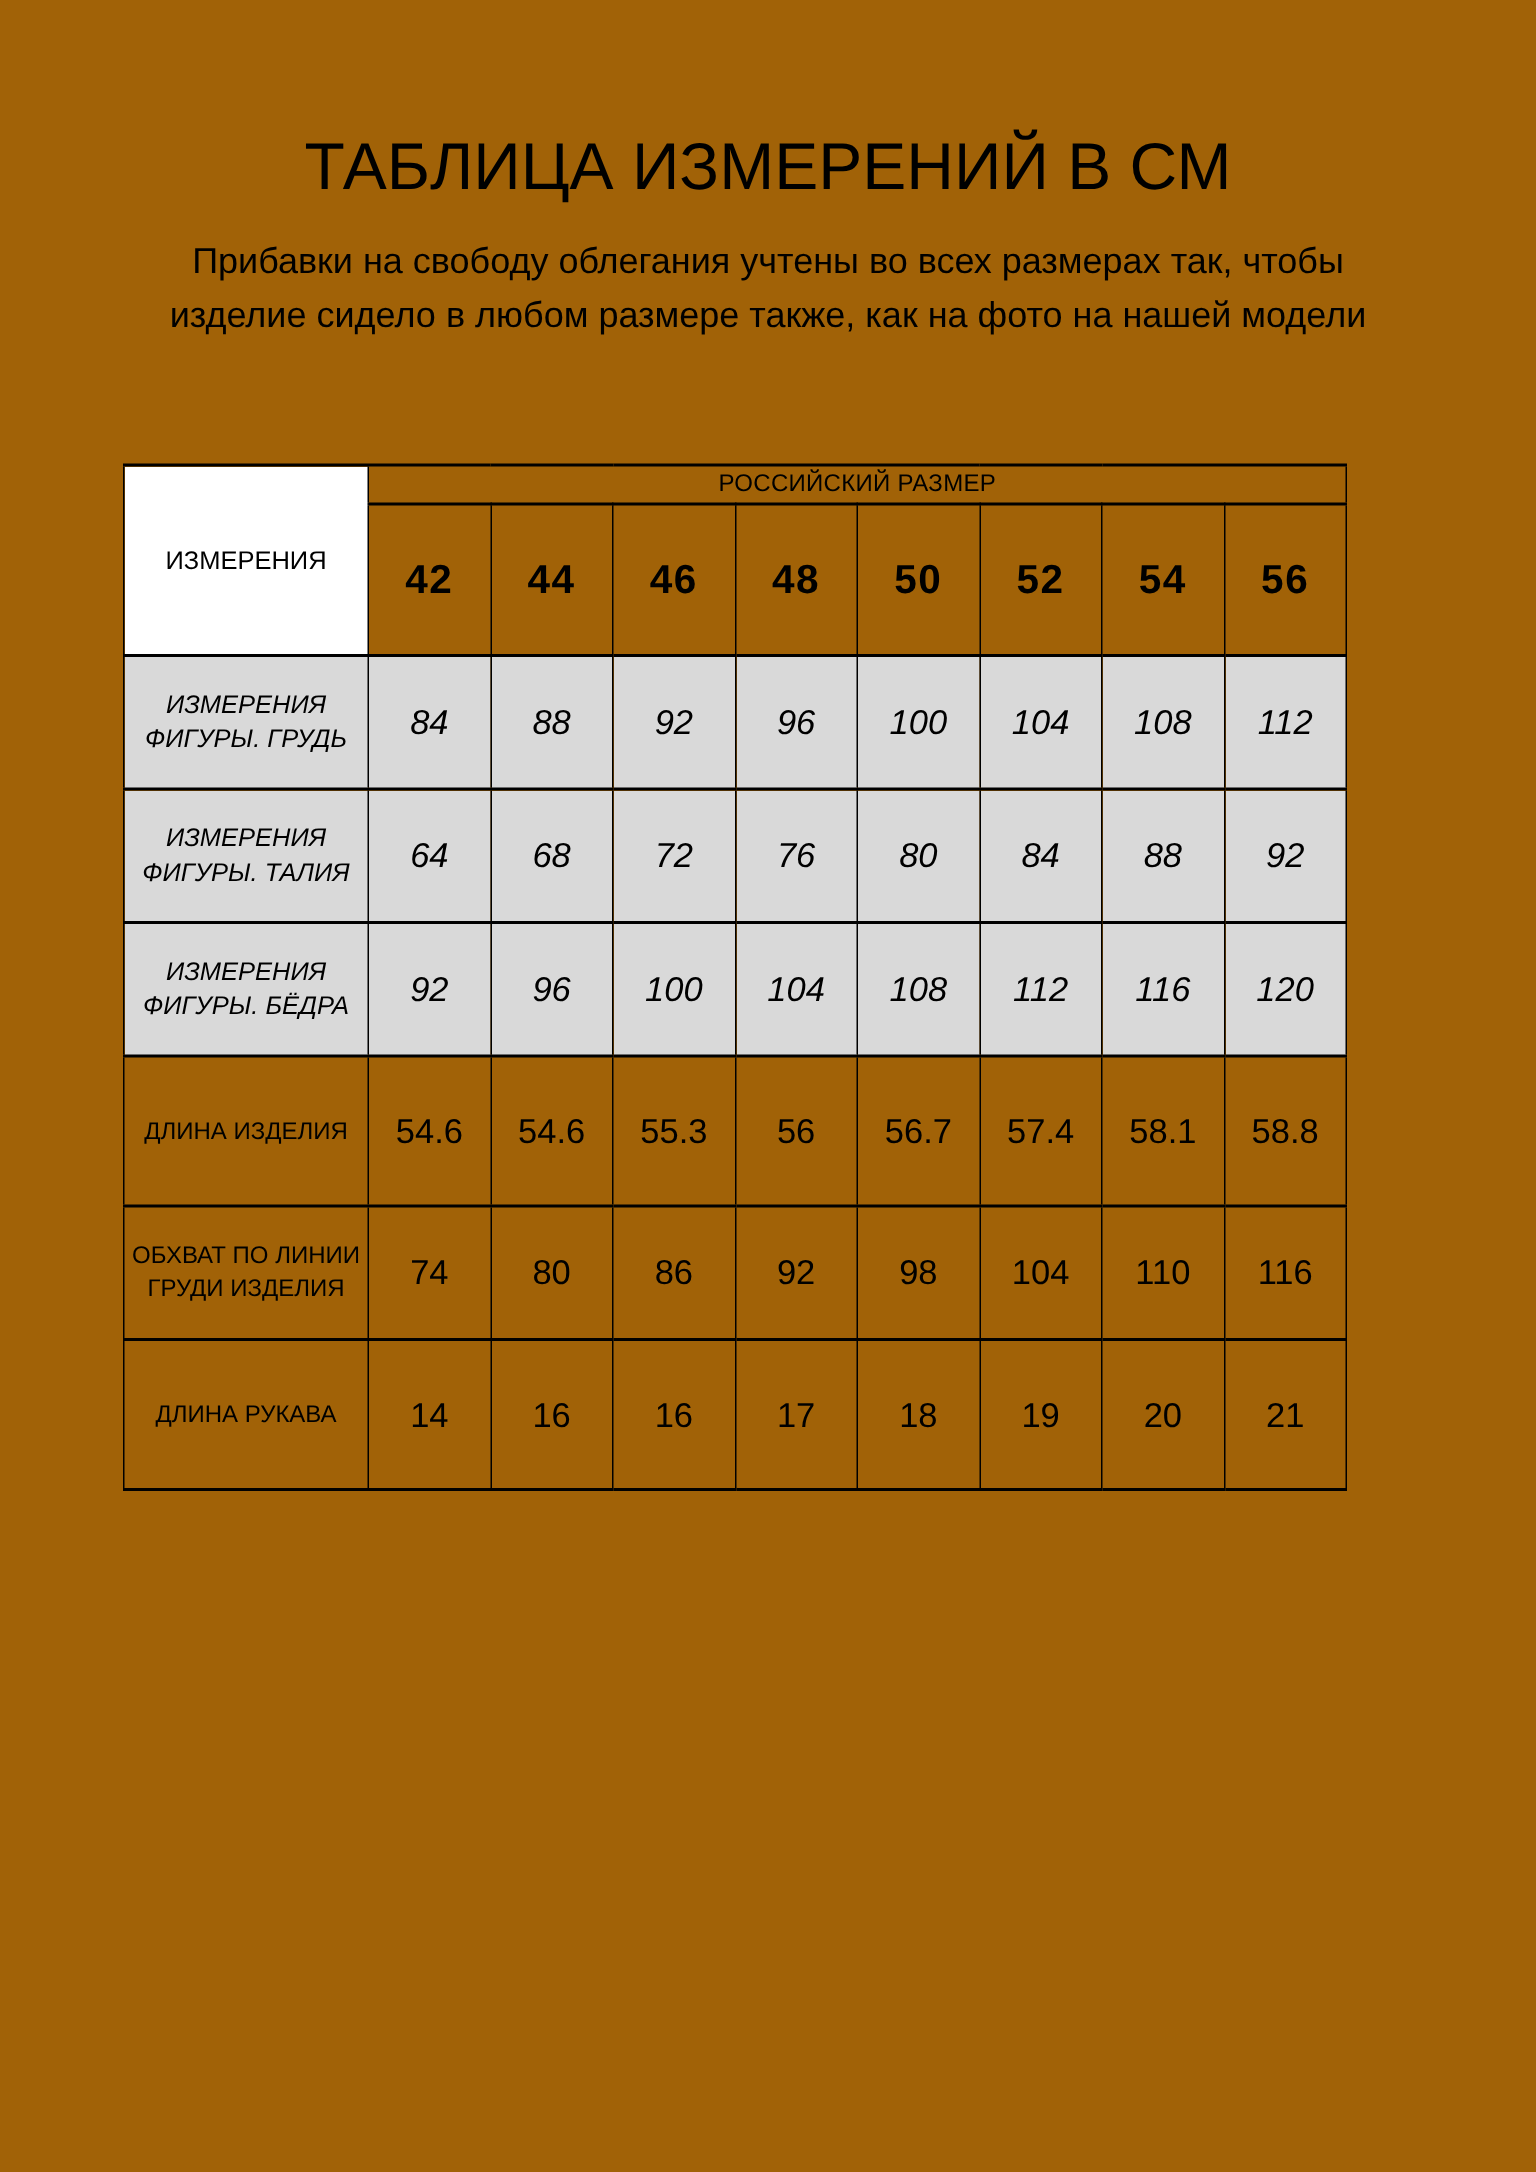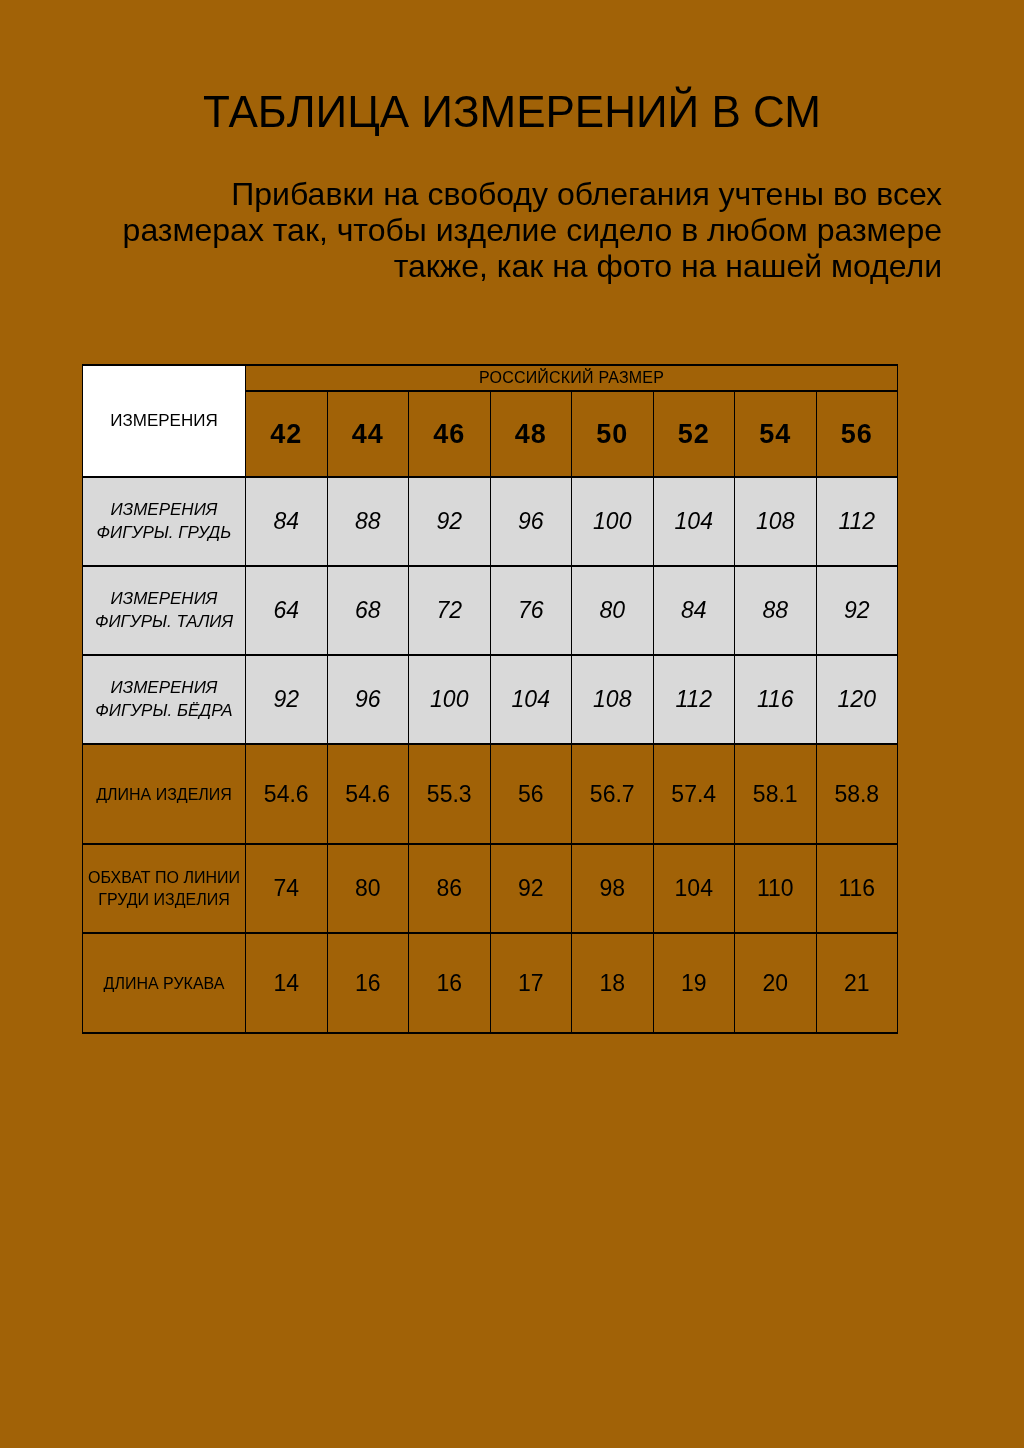--- a/index.html
+++ b/index.html
@@ -25,24 +25,24 @@
     letter-spacing: 0px;
     line-height: 1.1;
   }
   .article-code {
     margin-top: 58px;
     text-align: center;
     font-size: 27px;
     font-weight: 400;
   }
   .fit-note {
-    margin: 40px auto 0 auto;
+    margin: 21px auto 0 auto;
     width: 860px;
-    text-align: right;
-    font-size: 32px;
+    text-align: center;
+    font-size: 24px;
     line-height: 36px;
     font-weight: 400;
   }
   .size-table {
     margin: 80px 0 0 82px;
     border-collapse: collapse;
     table-layout: fixed;
     width: 815px;
   }
   .size-table td {
@@ -50,21 +50,21 @@
     border-width: 2px 1px;
     text-align: center;
     vertical-align: middle;
     padding: 0;
     overflow: hidden;
   }
   .size-table col.label-col   { width: 163px; }
   .size-table col.size-col    { width: 81.5px; }
 
   tr.group-header-row   { height: 26px;  }
-  tr.size-header-row    { height: 86px; margin-top: 24px; }
+  tr.size-header-row    { height: 101px; margin-top: 24px; }
   tr.data-row           { height: 89px; }
   tr.row-3, tr.row-5    { height: 100px; }
 
   .corner-cell {
     background: #ffffff;
     font-size: 17px;
   }
   .group-header-cell {
     font-size: 16px;
     font-weight: 400;

